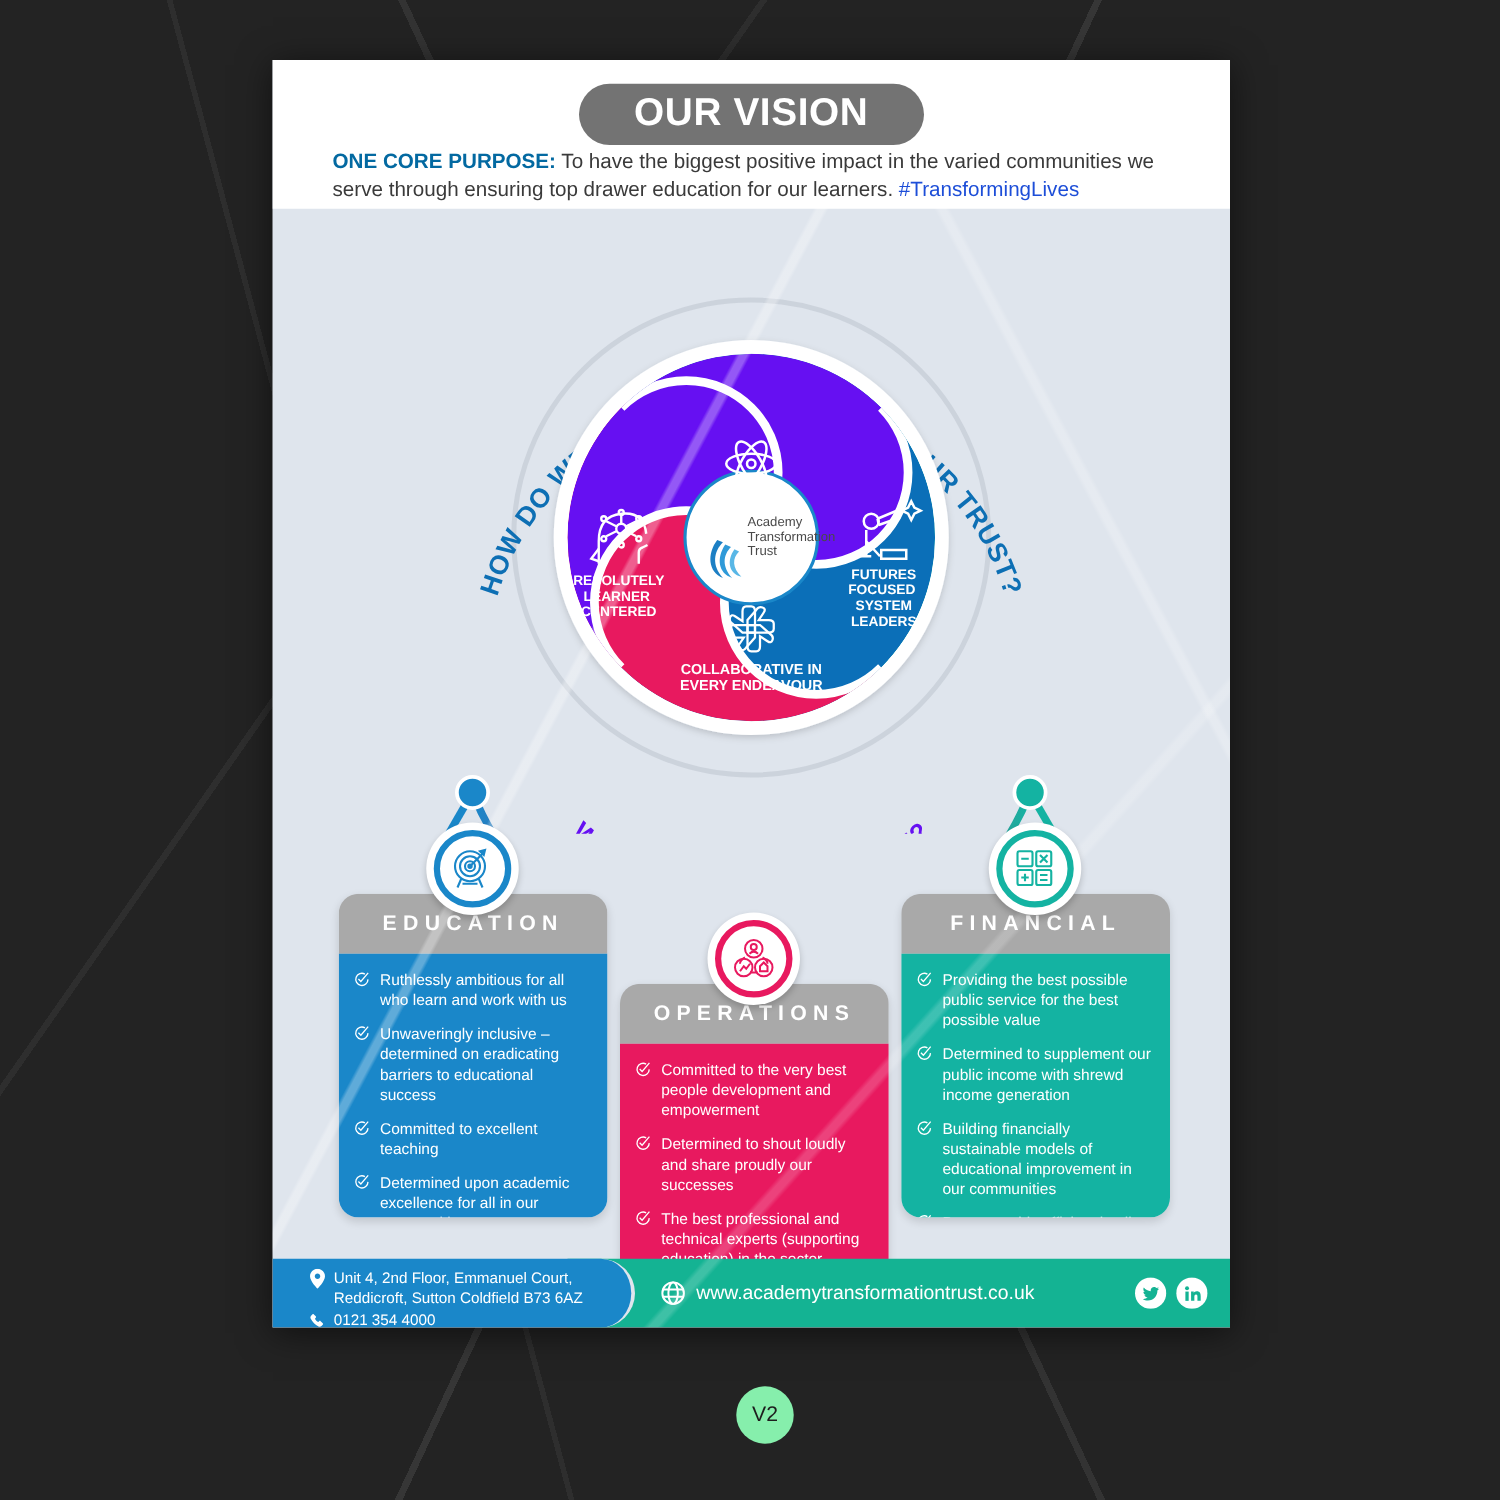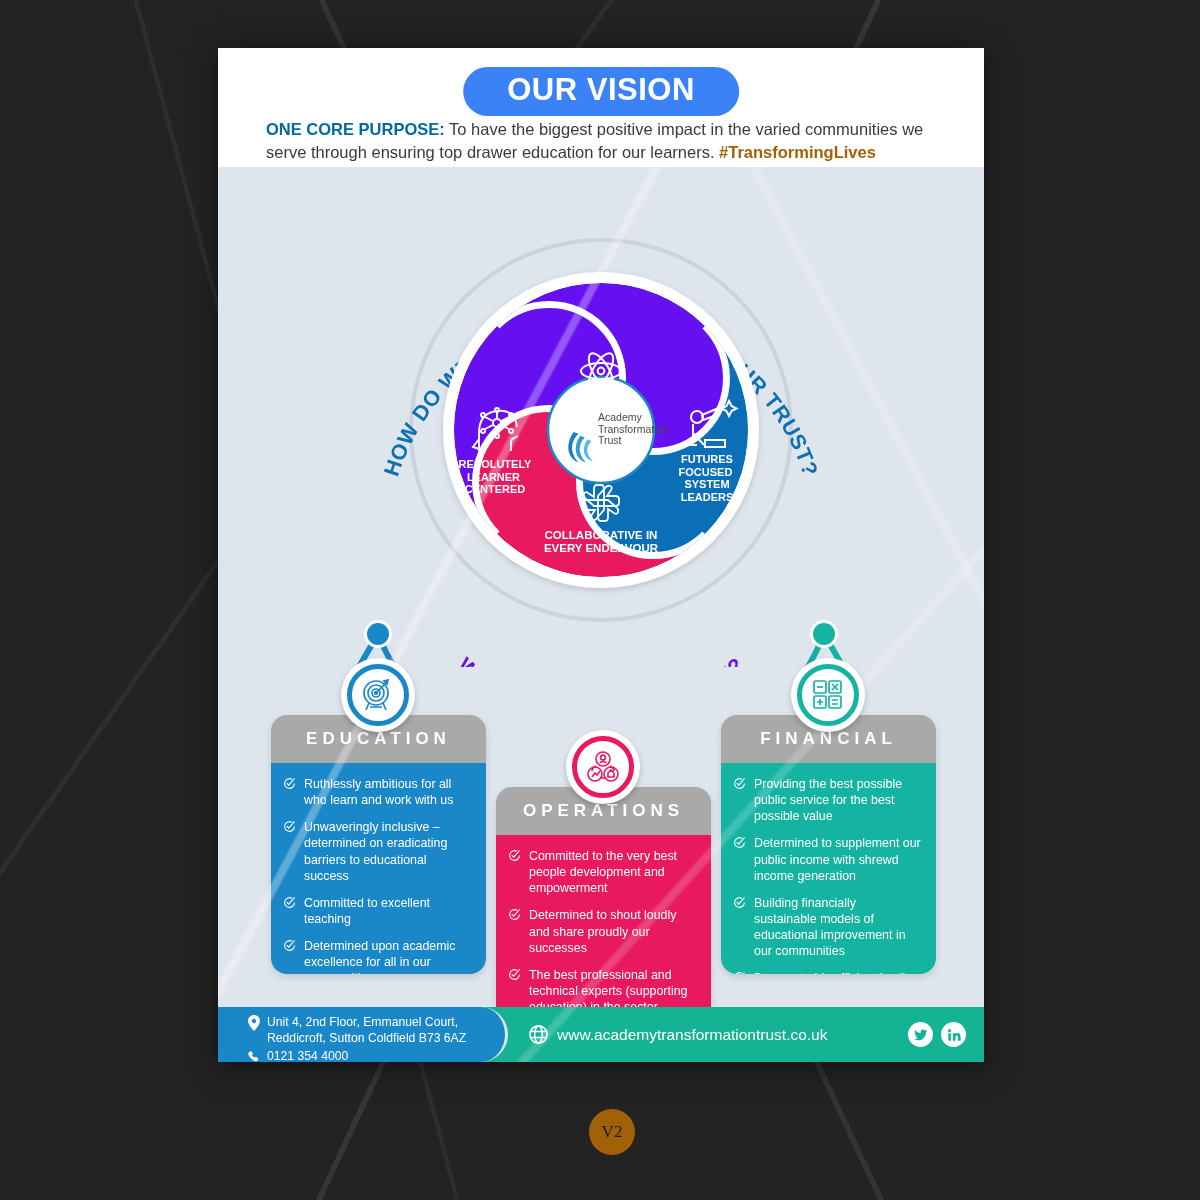--- a/index.html
+++ b/index.html
@@ -35,32 +35,32 @@
       linear-gradient(132deg, transparent 72%, rgba(255,255,255,.18) 72.3%, rgba(255,255,255,.18) 72.7%, transparent 73%);
   }
 
   
   #header {
     position: absolute; left: 0; top: 0; width: 766px; height: 119px;
     background: #ffffff; z-index: 4;
   }
   #vision-pill {
     position: absolute; left: 50%; transform: translateX(-50%); top: 19px;
-    background: #3b82f6; color: #fff;
+    background: #737373; color: #fff;
     border-radius: 30px;
     padding: 7px 44px 9px;
     font-size: 31px; font-weight: bold; letter-spacing: .5px;
     line-height: 1.05;
   }
   #purpose {
     position: absolute; left: 48px; right: 40px; top: 70px;
     font-size: 16.5px; line-height: 1.38; color: #3a3a3a;
   }
   #purpose .lead { color: #0369a1; font-weight: bold; }
-  #purpose .tag { color: #a16207; font-weight: bold; }
+  #purpose .tag { color: #1d4ed8; font-weight: normal; }
 
   
   #body-area {
     position: absolute; left: 0; top: 119px; width: 766px; height: 840px;
   }
   #diagram-wrap { position: absolute; left: 0; top: 0; width: 766px; height: 500px; }
 
   
   .card {
     position: absolute;
@@ -130,24 +130,23 @@
     width: 25px; height: 25px; border-radius: 50%;
     background: #fff; display: flex; align-items: center; justify-content: center;
     border: 2px solid rgba(255,255,255,.45);
   }
   #socials { position: absolute; right: 18px; top: 15px; display: flex; gap: 8px; }
 
   
   #v2 {
     position: absolute; left: 589px; top: 1109px;
     width: 46px; height: 46px; border-radius: 50%;
-    background: #a16207; color: #1d1d1d;
+    background: #86efac; color: #1d1d1d;
     display: flex; align-items: center; justify-content: center;
     font-size: 17px;
-    font-family: Liberation Serif, serif;
   }
   svg { display: block; }
 </style>
 </head>
 <body>
 
 <div id="bg-texture"></div>
 
 <div id="poster">
 

